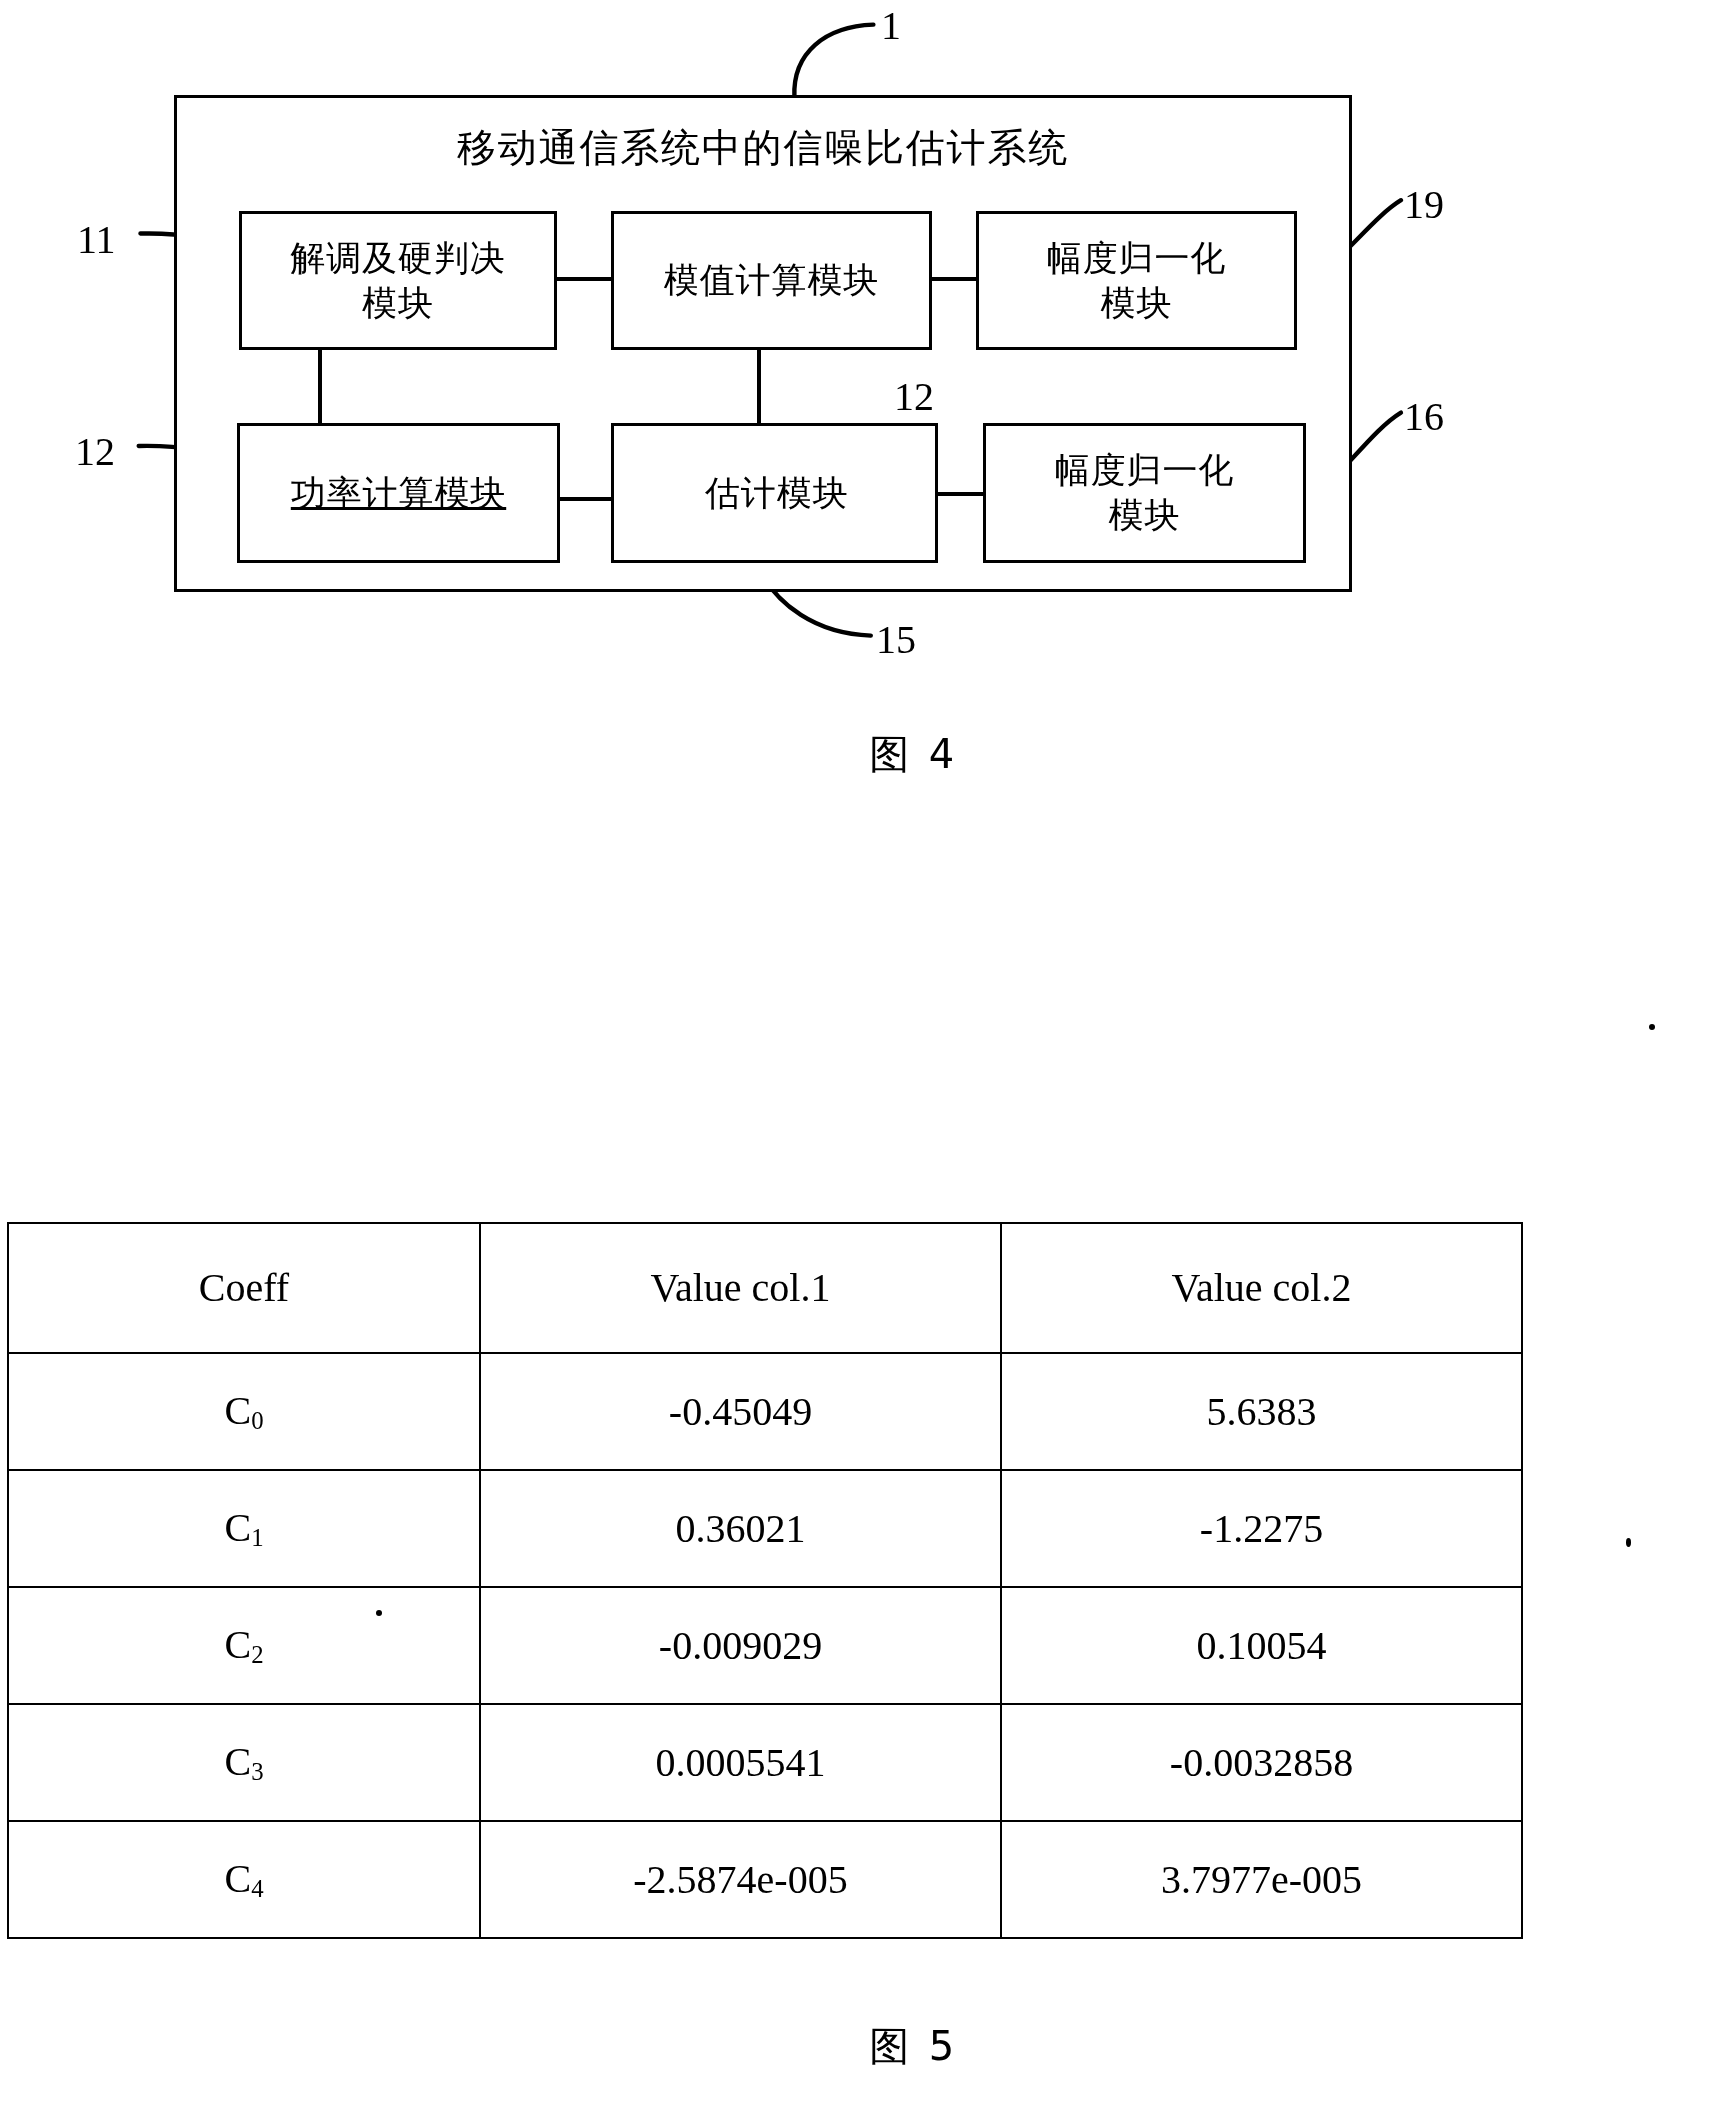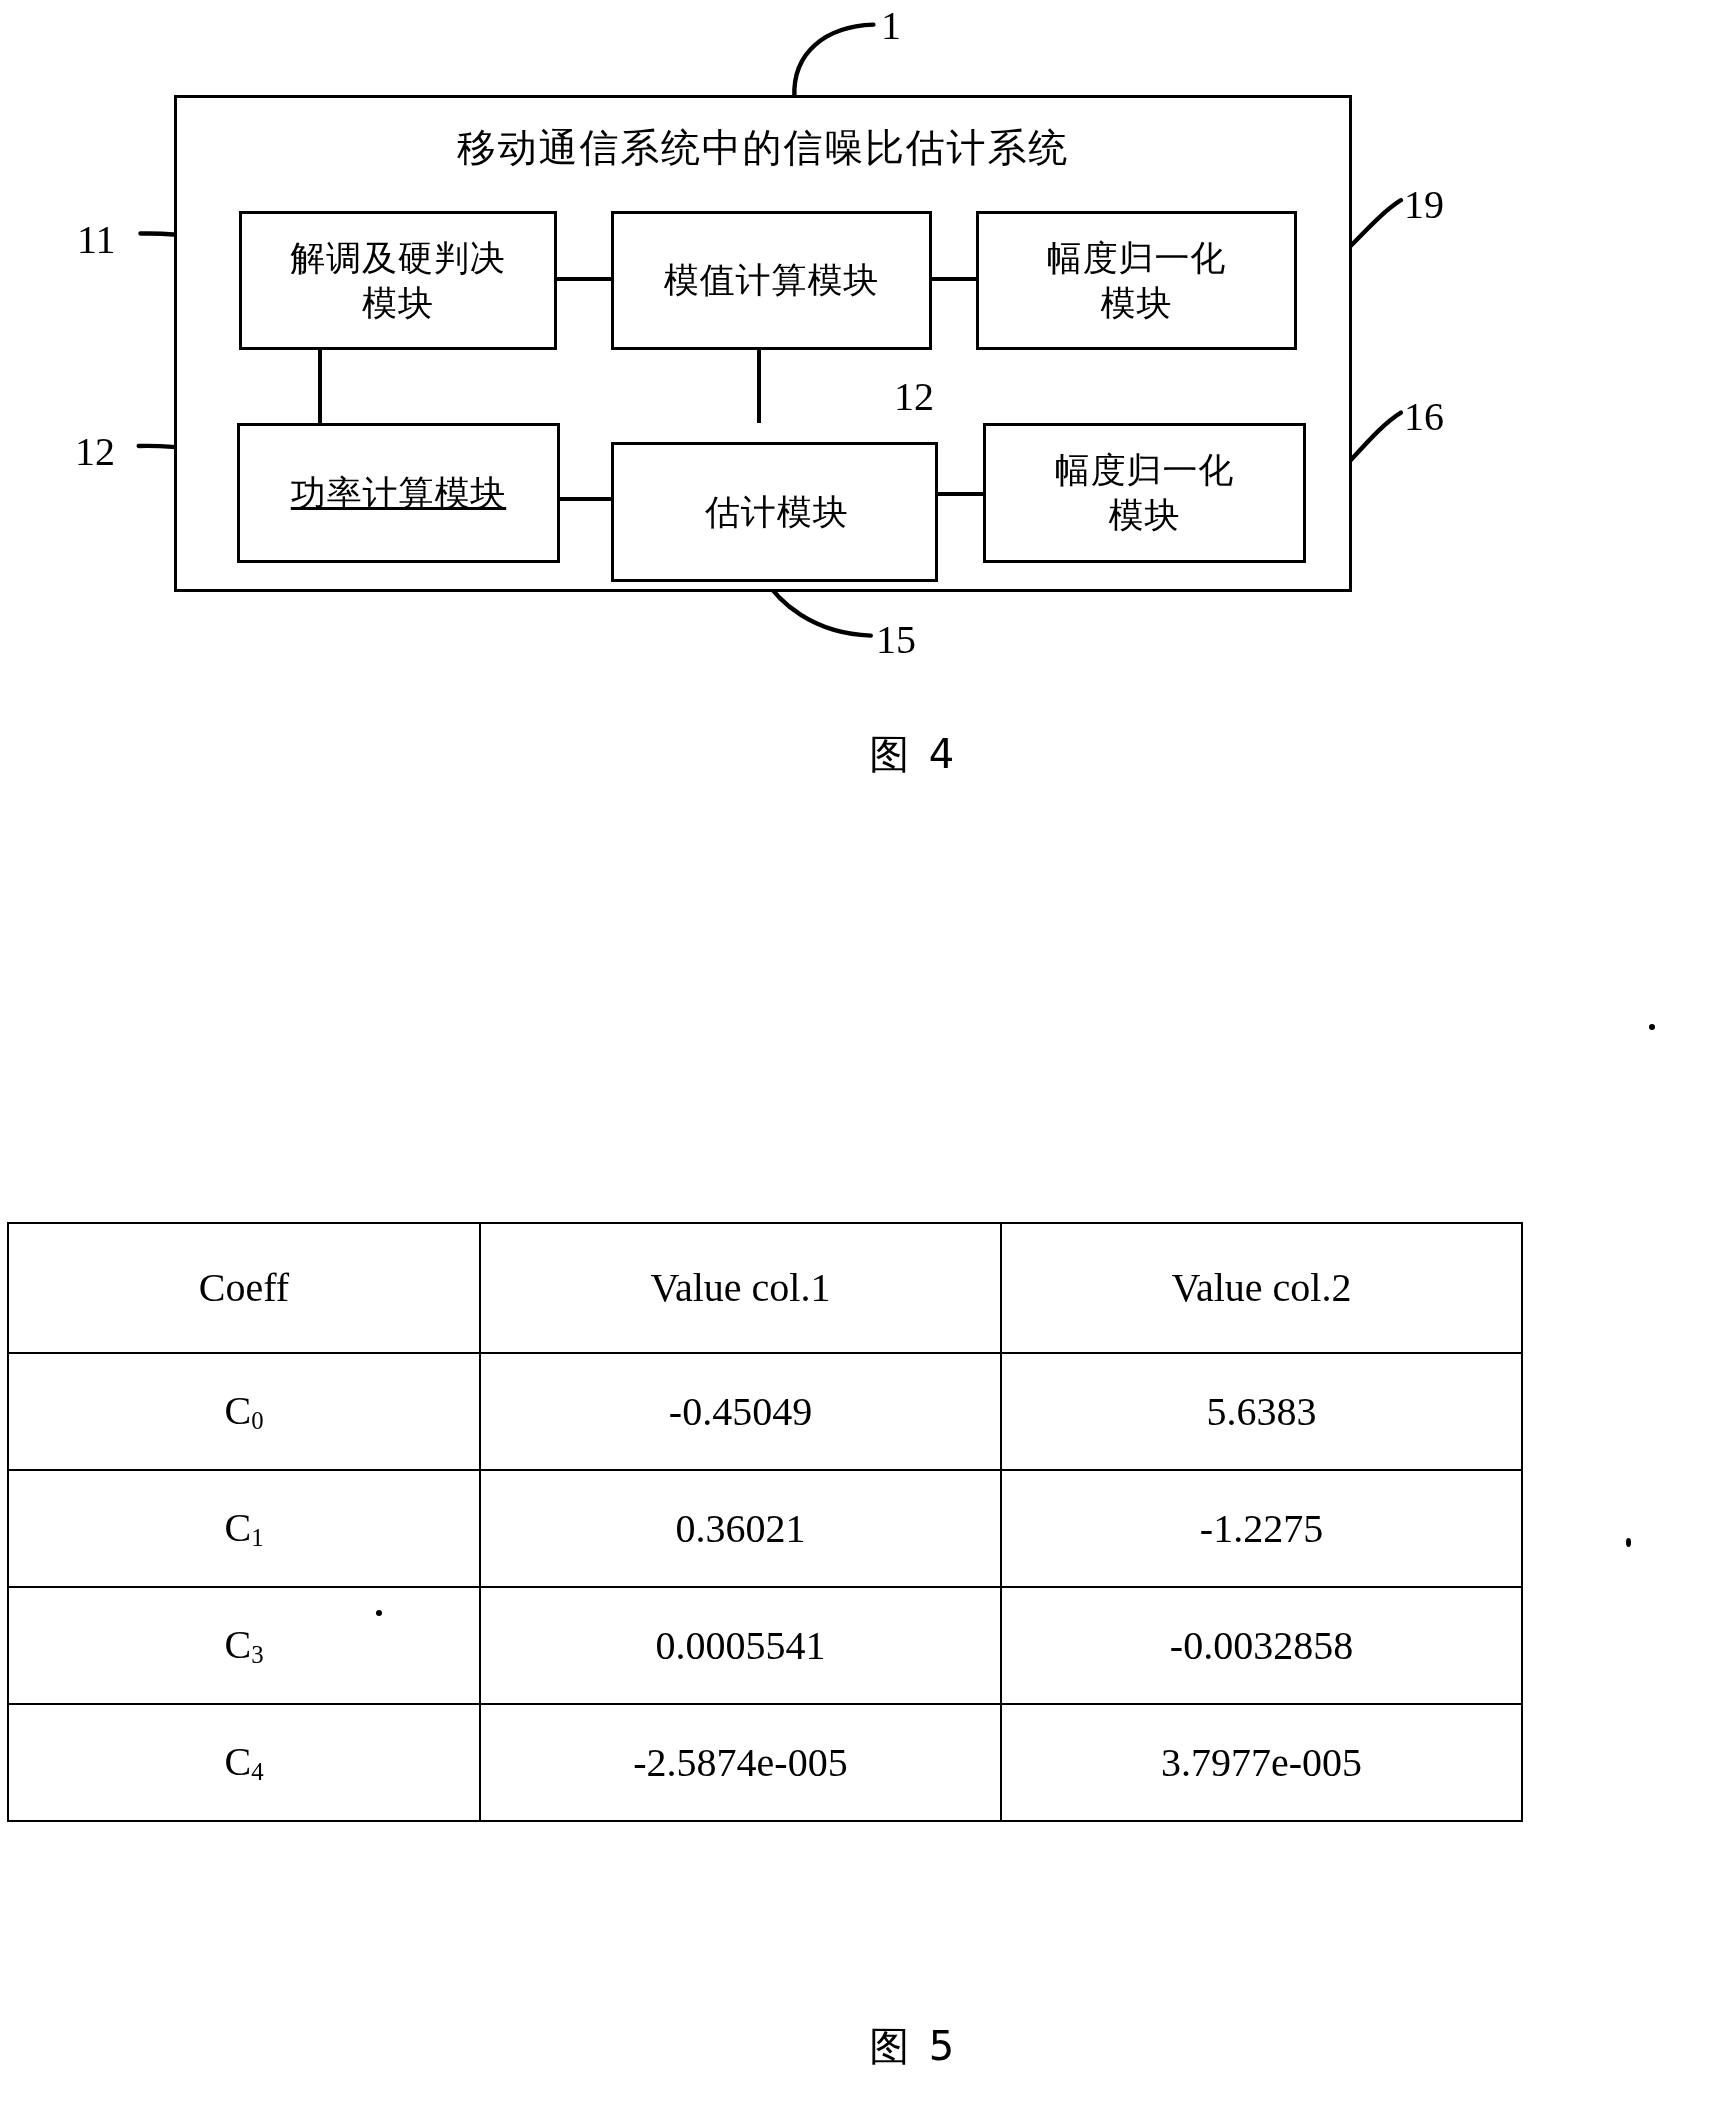--- a/index.html
+++ b/index.html
@@ -67,21 +67,21 @@
     background: #fff;
     font-size: 35px;
     letter-spacing: 0.9px;
     padding: 1.8px 3.5px;
   }
 
   #box11 { left: 239px;  top: 211px; width: 318px; height: 139px; }
   #box12 { left: 611px;  top: 211px; width: 321px; height: 139px; }
   #box13 { left: 976px; top: 211px; width: 321px; height: 139px; }
   #box14 { left: 237px;  top: 423px; width: 323px; height: 140px; text-decoration: underline; }
-  #box15 { left: 611px;  top: 442px; width: 327px; height: 140px; padding-left: 8px; }
+  #box15 { left: 611px;  top: 423px; width: 327px; height: 140px; padding-left: 8px; }
   #box16 { left: 983px; top: 423px; width: 323px; height: 140px; }
 
   
   .conn { position: absolute; background: #000; }
   
   #c-11-12 { left: 557px;  top: 277px; width: 54px; height: 4.4px; }
   #c-12-13 { left: 932px; top: 277px; width: 44px; height: 4.4px; }
   #c-14-15 { left: 560px;  top: 497px; width: 51px; height: 4.4px; }
   #c-15-16 { left: 938px; top: 492px; width: 46px; height: 4.4px; }
   
@@ -253,20 +253,25 @@
           <td class="coef-label"><span>C</span><sub>0</sub></td>
           <td>-0.45049</td>
           <td>5.6383</td>
         </tr>
         <tr>
           <td class="coef-label"><span>C</span><sub>1</sub></td>
           <td>0.36021</td>
           <td>-1.2275</td>
         </tr>
         <tr>
+          <td class="coef-label"><span>C</span><sub>2</sub></td>
+          <td>-0.009029</td>
+          <td>0.10054</td>
+        </tr>
+        <tr>
           <td class="coef-label"><span>C</span><sub>3</sub></td>
           <td>0.0005541</td>
           <td>-0.0032858</td>
         </tr>
         <tr>
           <td class="coef-label"><span>C</span><sub>4</sub></td>
           <td>-2.5874e-005</td>
           <td>3.7977e-005</td>
         </tr>
       </tbody>

